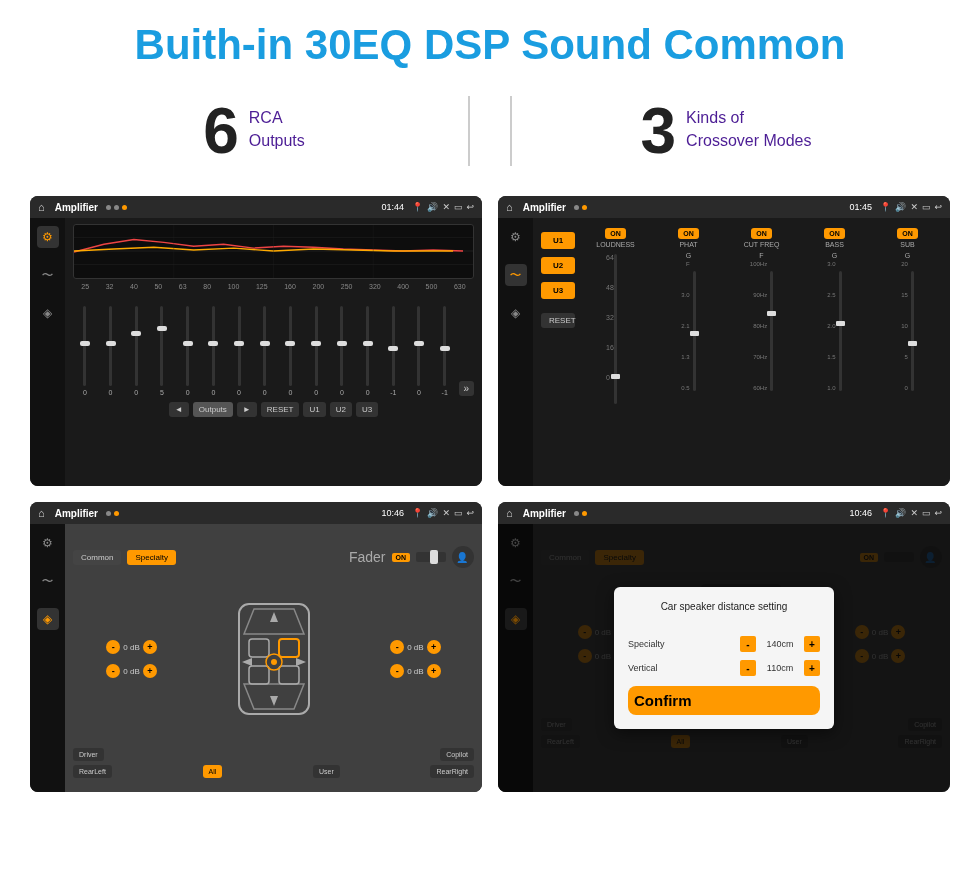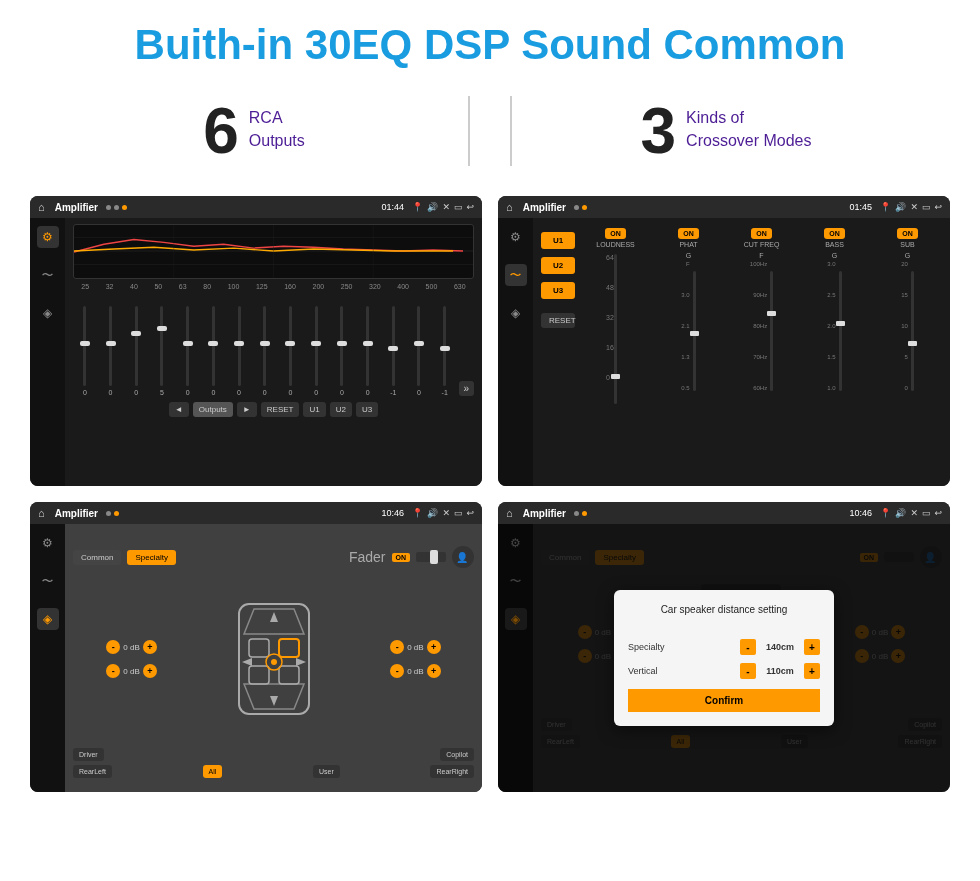--- a/index.html
+++ b/index.html
@@ -398,33 +398,31 @@
       font-size: 10px;
       color: #000;
       font-weight: bold;
     }
 
     .stepper-val {
       font-size: 9px;
       color: #333;
       min-width: 40px;
       text-align: center;
-      font-weight: bold;
     }
 
     .dialog-confirm-btn {
       display: block;
       width: 100%;
       background: #f90;
       color: #000;
-      font-size: 10px;
+      font-size: 15px;
       font-weight: bold;
-      text-align: center;
       padding: 6px;
-      border-radius: 0;
+      border-radius: 8px;
       margin-top: 10px;
     }
 
     .fader-right-icon {
       width: 22px;
       height: 22px;
       border-radius: 50%;
       background: #333;
       display: flex;
       align-items: center;

